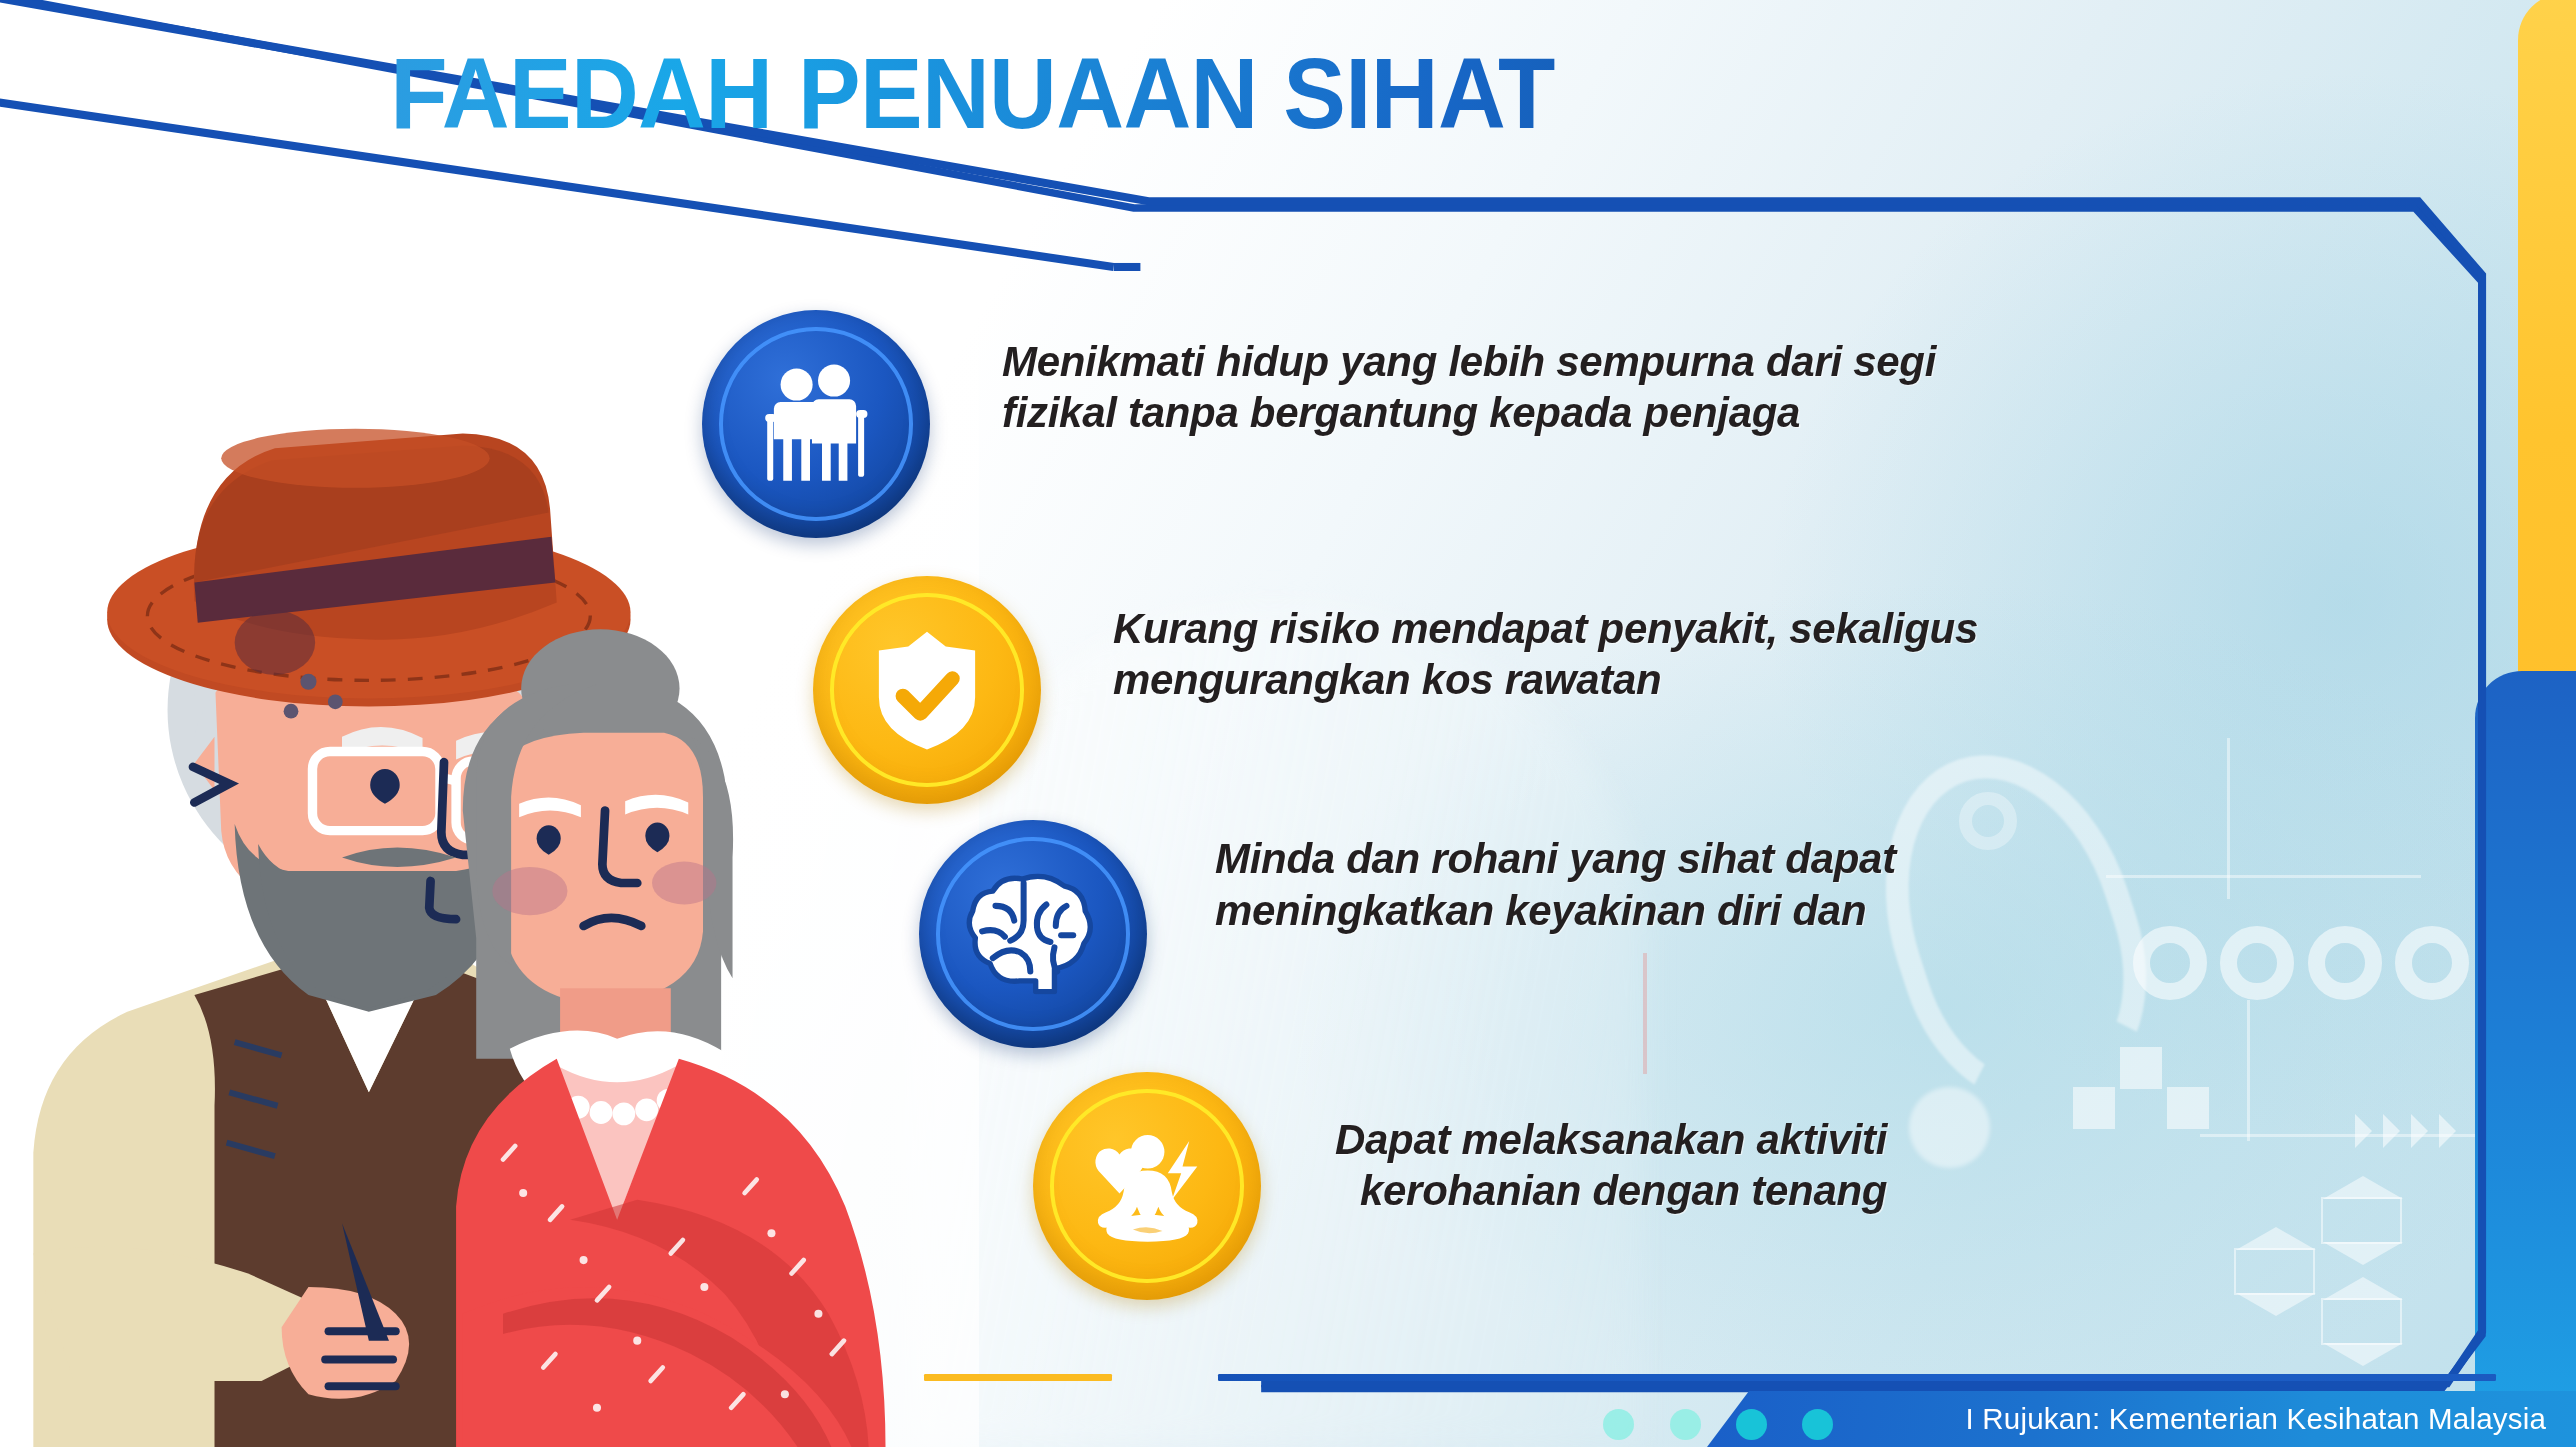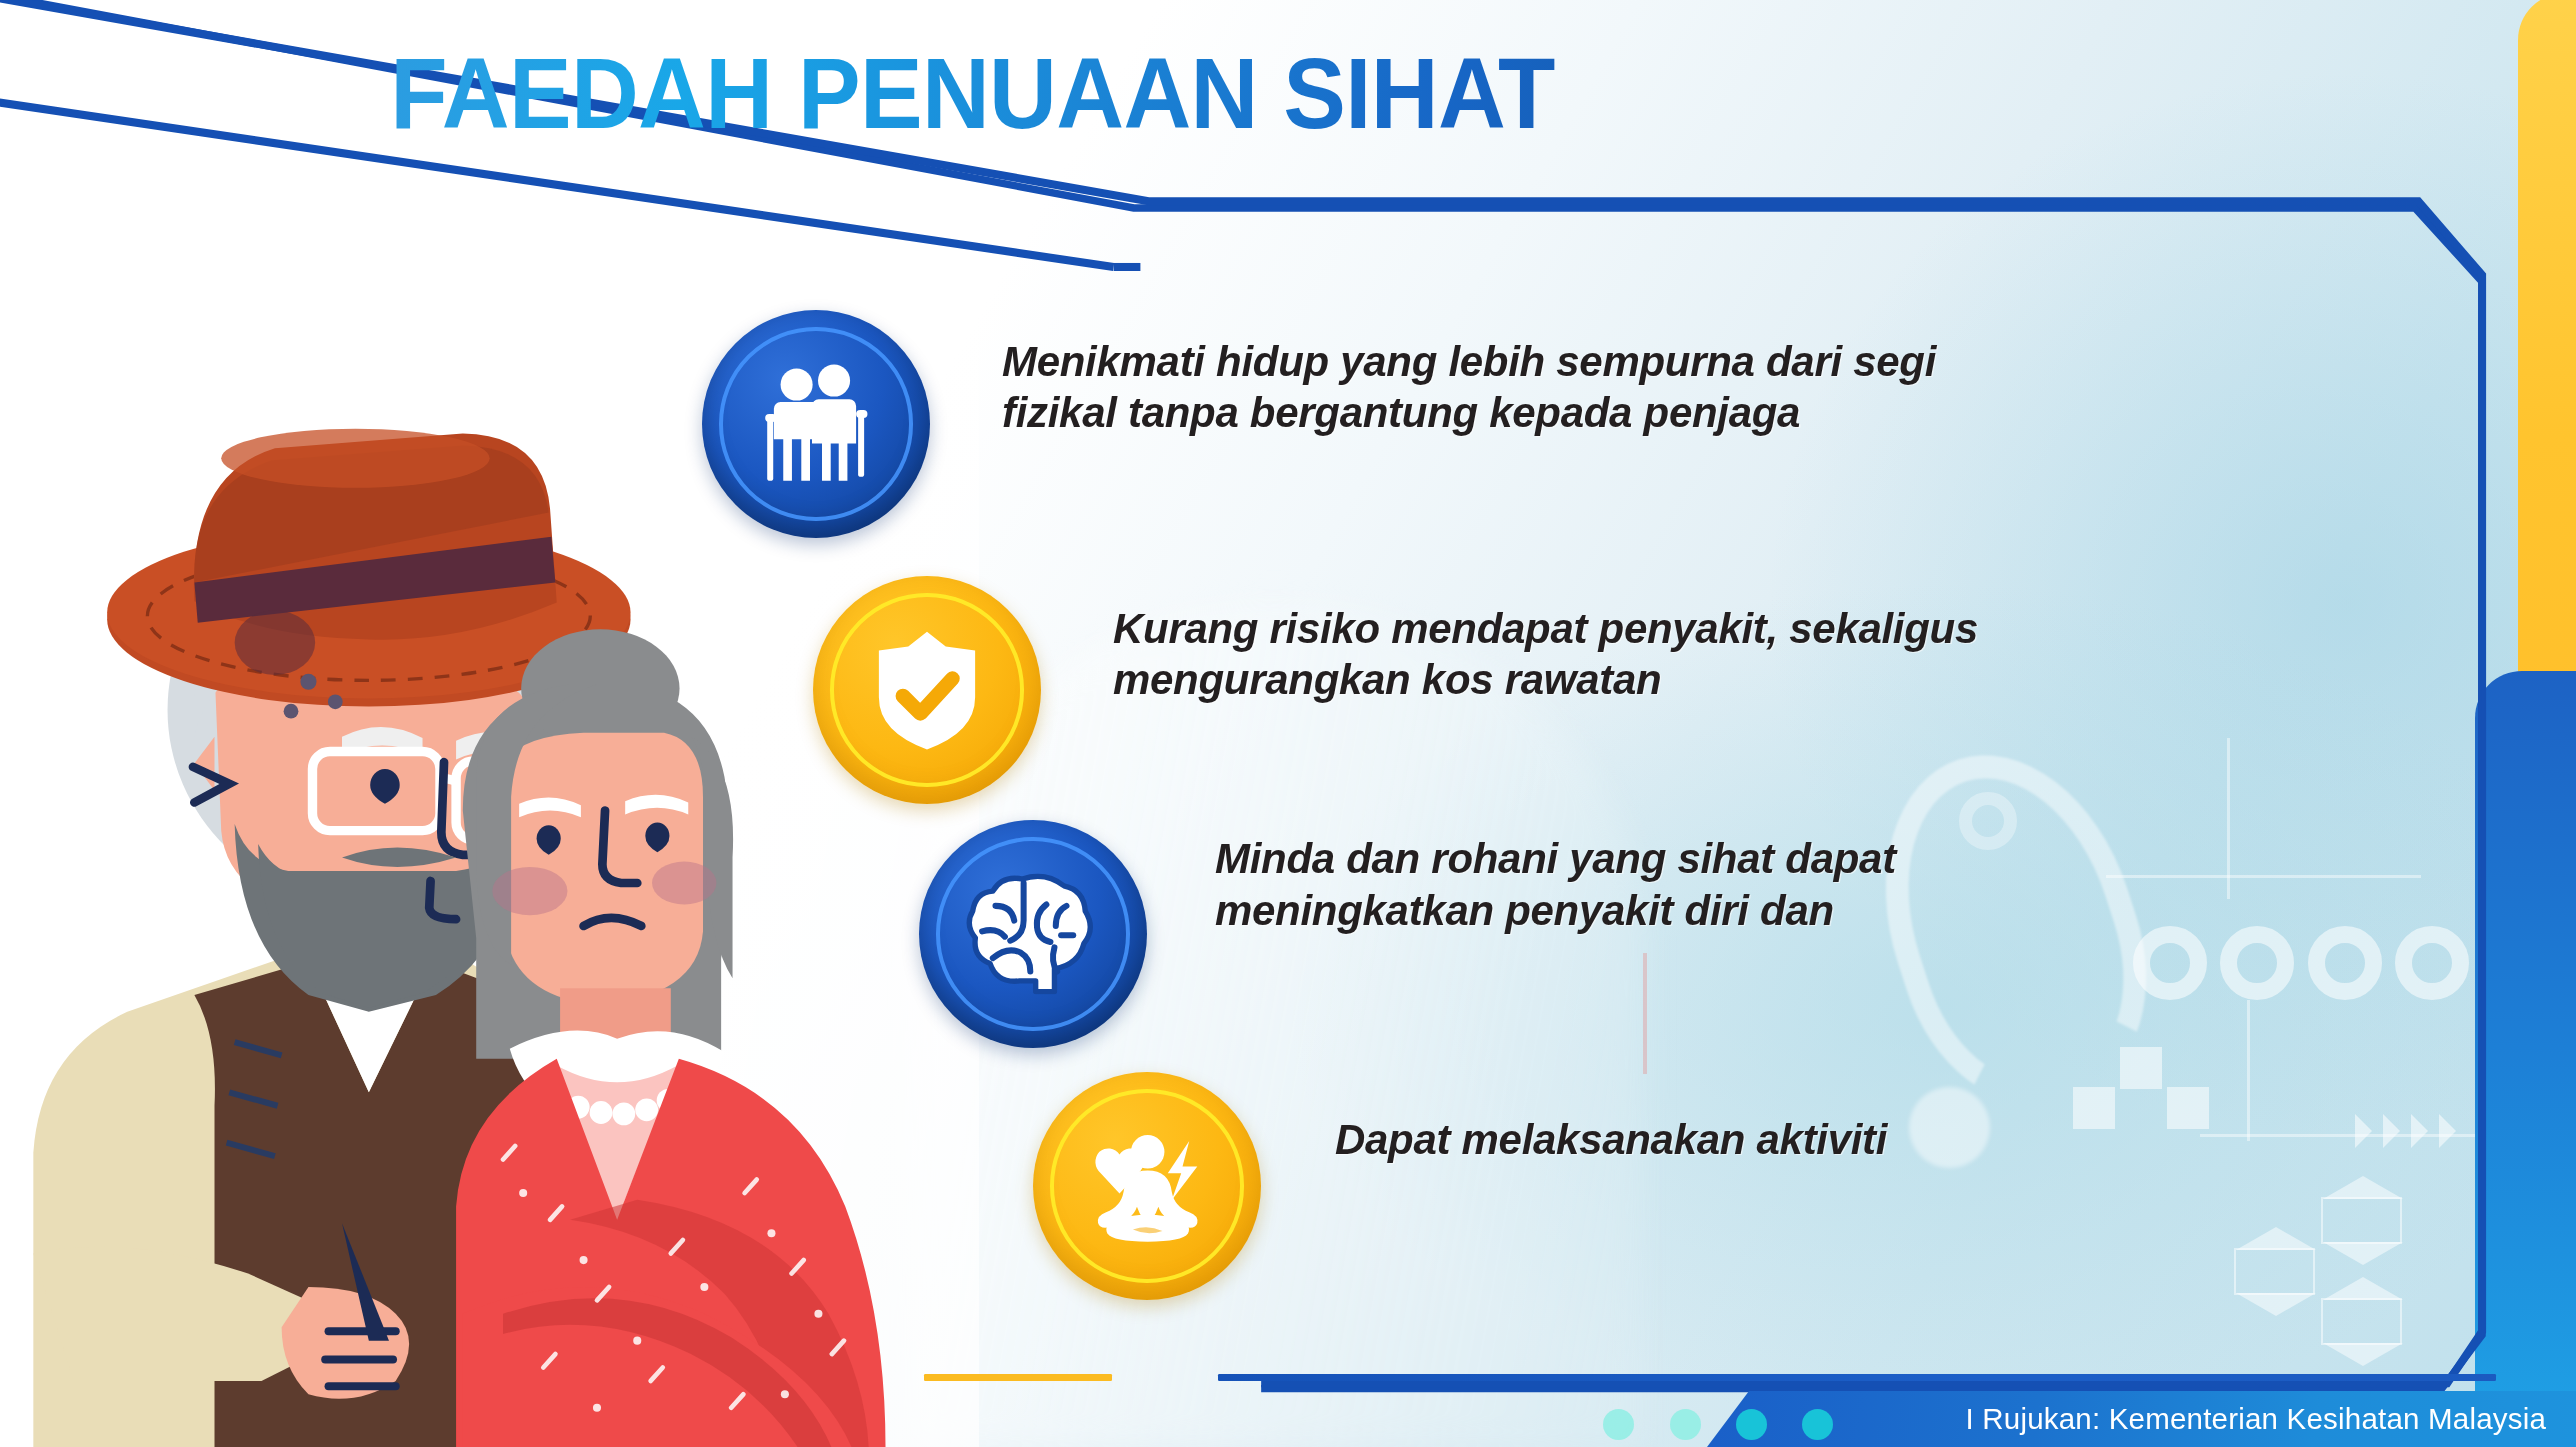--- a/index.html
+++ b/index.html
@@ -369,21 +369,21 @@
           <path d="M40 126 Q62 108 82 118 Q96 126 96 146"></path>
           <path d="M120 46 Q104 58 106 80 Q108 98 126 102"></path>
           <path d="M150 48 Q134 56 134 78"></path>
           <path d="M160 92 L142 92"></path>
           <path d="M132 110 Q126 132 136 146"></path>
         </g>
       </svg>
     </div>
     <div class="btext" style="margin-left:68px; margin-top:13.4px;">
       <span>Minda dan rohani yang sihat dapat</span>
-      <span>meningkatkan penyakit diri dan</span>
+      <span>meningkatkan keyakinan diri dan</span>
     </div>
   </div>
 
   <div class="item" style="left:1033px; top:1072px;text-align:right;">
     <div class="badge gold">
       <svg width="141" height="114" viewBox="0 0 210 170">
         <g fill="#FFFFFF">
 
           <path d="M34 34 a20 20 0 0 1 30 4 a20 20 0 0 1 30 -4 a22 22 0 0 1 -2 32 L64 96 L36 66 a22 22 0 0 1 -2 -32 Z"></path>
 
@@ -393,20 +393,21 @@
 
           <path d="M106 62 q-32 0 -36 32 q-4 22 -26 30 q-14 5 -12 16 q3 10 18 6 q34 -10 40 -30 q8 22 16 22 q8 0 16 -22 q6 20 40 30 q15 4 18 -6 q2 -11 -12 -16 q-22 -8 -26 -30 q-4 -32 -36 -32 Z"></path>
 
           <path d="M56 136 q50 -16 100 0 q16 8 10 20 q-8 12 -60 12 q-52 0 -60 -12 q-6 -12 10 -20 Z"></path>
           <path d="M84 150 q22 -8 44 2 q-22 8 -44 -2 Z" fill="#F5A907" opacity=".55"></path>
         </g>
       </svg>
     </div>
     <div class="btext" style="margin-left:74px; margin-top:42px;">
       <span>Dapat melaksanakan aktiviti</span>
+      <span>kerohanian dengan tenang</span>
     </div>
   </div>
 
   <div class="gold-rule"></div>
   <div class="blue-rule"></div>
   <div class="footer-band"></div>
   <div class="fdot l" style="left:1603px;"></div>
   <div class="fdot l" style="left:1670px;"></div>
   <div class="fdot d" style="left:1736px;"></div>
   <div class="fdot d" style="left:1802px;"></div>

